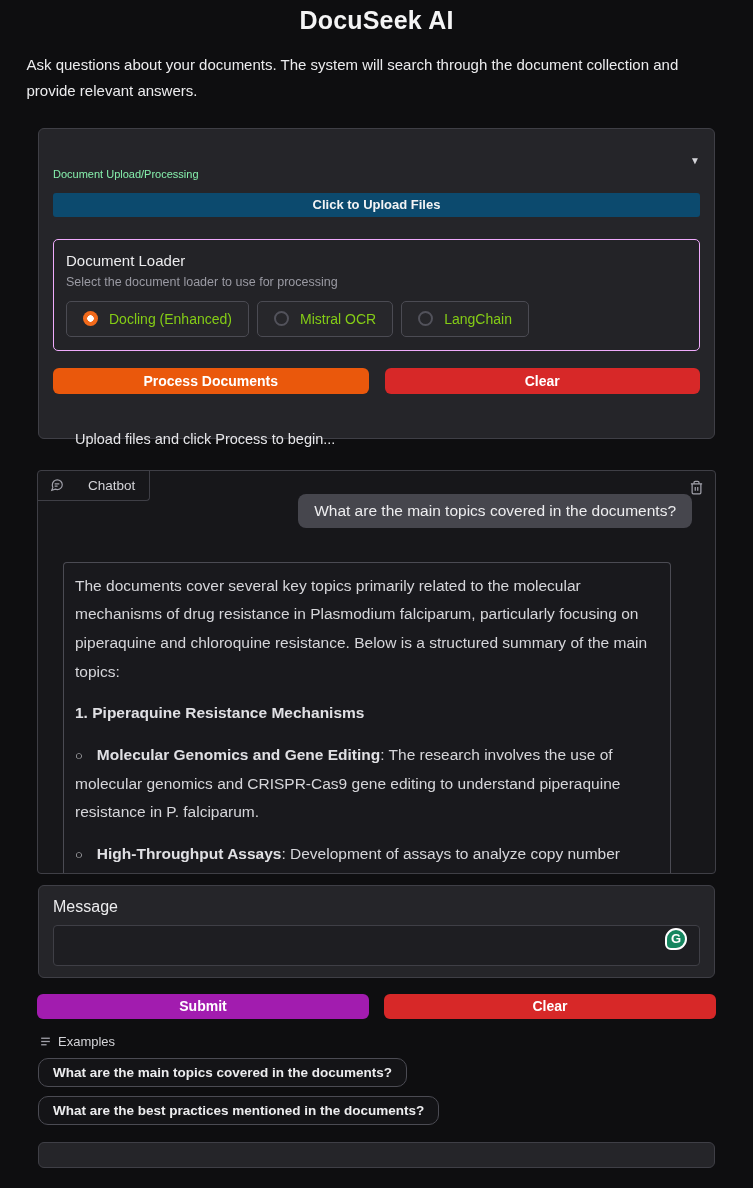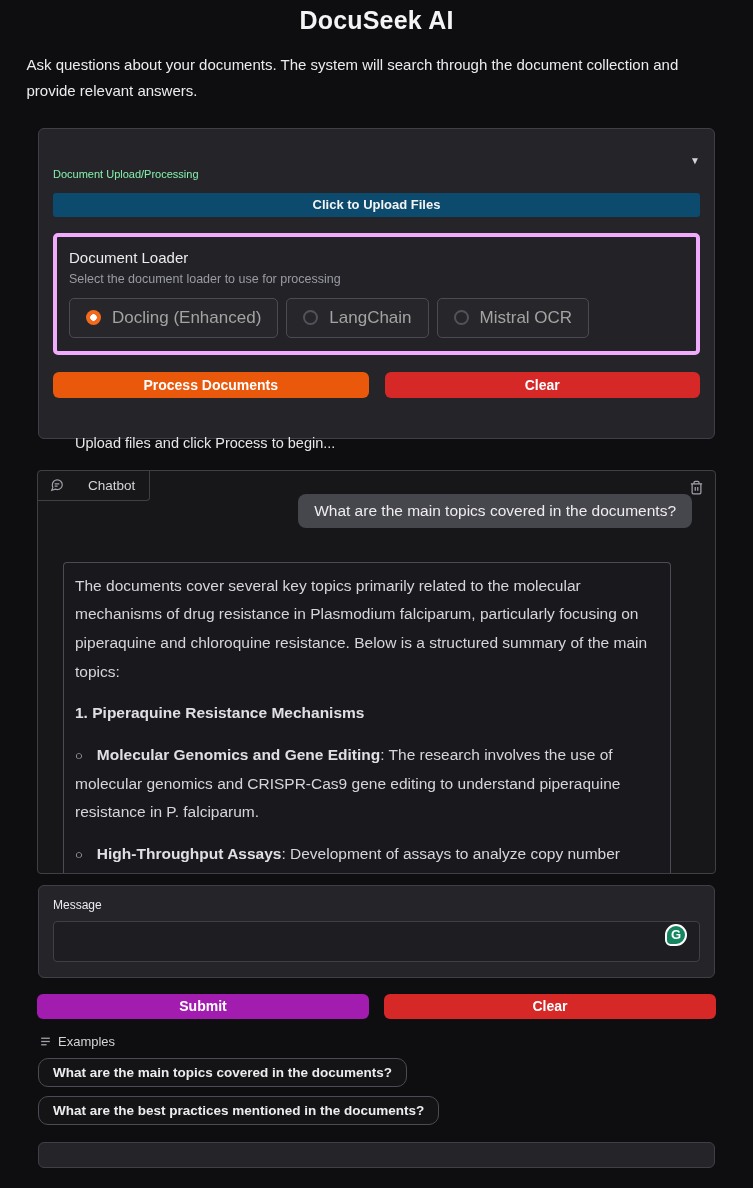--- a/index.html
+++ b/index.html
@@ -55,22 +55,22 @@
     border: none;
     border-radius: 3px;
     color: #f4f4f5;
     font-size: 13px;
     font-weight: 600;
     font-family: inherit;
     cursor: pointer;
   }
 
   .loader-group {
-    margin-top: 16px;
-    border: 4px solid #f0abfc;
+    margin-top: 22px;
+    border: 1px solid #f0abfc;
     border-radius: 5px;
     padding: 12px 5px 13px 12px;
     background: #232327;
   }
   .loader-label { font-size: 15px; color: #ececee; }
   .loader-info { margin-top: 6px; font-size: 12.5px; color: #9a9aa3; }
   .radio-row { margin-top: 12px; display: flex; gap: 8px; }
   .radio-option {
     display: flex; align-items: center; gap: 11px;
     border: 1px solid #4b4b53;
@@ -81,21 +81,21 @@
   }
   .radio-circle {
     width: 15px; height: 15px; border-radius: 50%;
     border: 2px solid #52525b; background: transparent;
     flex: none;
   }
   .radio-option.selected .radio-circle {
     border: none;
     background: radial-gradient(circle, #ffffff 0 3px, #f26a1b 3.5px);
   }
-  .radio-label { font-size: 17px; color: #a3a3a3; }
+  .radio-label { font-size: 14px; color: #84cc16; }
 
   .proc-row { margin-top: 17px; display: flex; gap: 16px; }
   .btn {
     height: 26px;
     border: none;
     border-radius: 6px;
     color: #ffffff;
     font-size: 14px;
     font-weight: 600;
     font-family: inherit;
@@ -162,21 +162,21 @@
     height: 340px;
   }
   .bot-box p { margin-top: 13px; }
   .bot-box p:first-child { margin-top: 0; }
   .bot-heading { font-weight: 700; color: #e0e0e4; }
   .bullet-marker { display: inline-block; margin-right: 14px; font-size: 13px; }
   .bot-box b { color: #e0e0e4; }
 
   
   .message-panel { margin-top: 11px; padding: 12px 14px 13px 14px; height: 93px; }
-  .message-label { font-size: 12px; color: #ececee; }
+  .message-label { font-size: 16px; color: #ececee; }
   .textarea-wrap { position: relative; margin-top: 9px; }
   .message-input {
     width: 100%; height: 41px;
     background: #1e1e22;
     border: 1px solid #3f3f46;
     border-radius: 4px;
     resize: none;
     color: #ececee;
     font-family: inherit;
     font-size: 14px;
@@ -239,25 +239,25 @@
     <div class="loader-group">
       <div class="loader-label">Document Loader</div>
       <div class="loader-info">Select the document loader to use for processing</div>
       <div class="radio-row">
         <div class="radio-option selected">
           <span class="radio-circle"></span>
           <span class="radio-label">Docling (Enhanced)</span>
         </div>
         <div class="radio-option">
           <span class="radio-circle"></span>
-          <span class="radio-label">LangChain</span>
+          <span class="radio-label">Mistral OCR</span>
         </div>
         <div class="radio-option">
           <span class="radio-circle"></span>
-          <span class="radio-label">Mistral OCR</span>
+          <span class="radio-label">LangChain</span>
         </div>
       </div>
     </div>
 
     <div class="proc-row">
       <button class="btn btn-orange">Process Documents</button>
       <button class="btn btn-red">Clear</button>
     </div>
 
     <div class="upload-status">Upload files and click Process to begin...</div>

